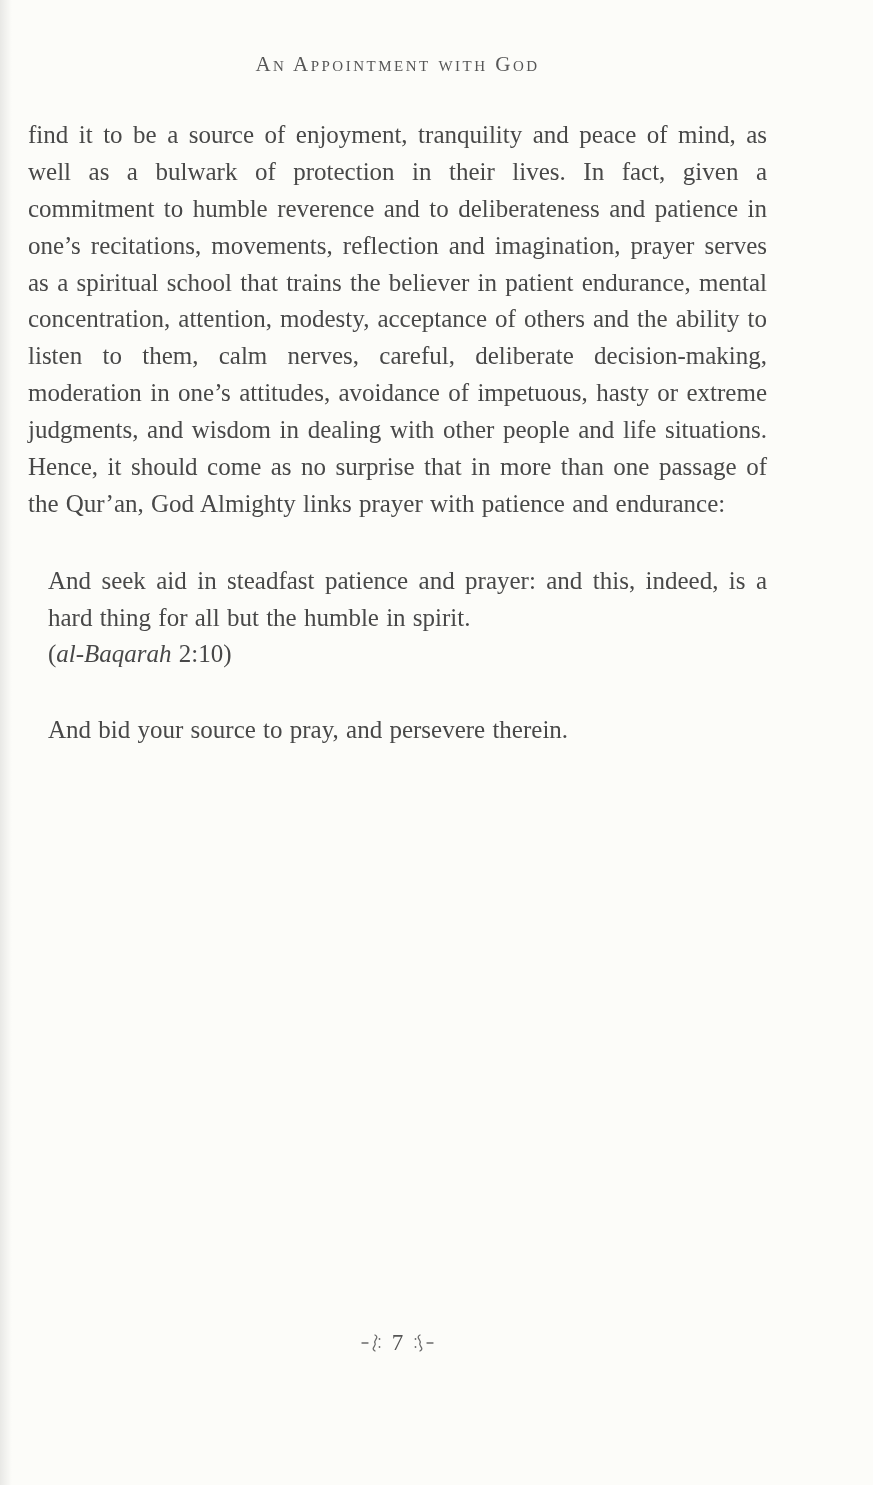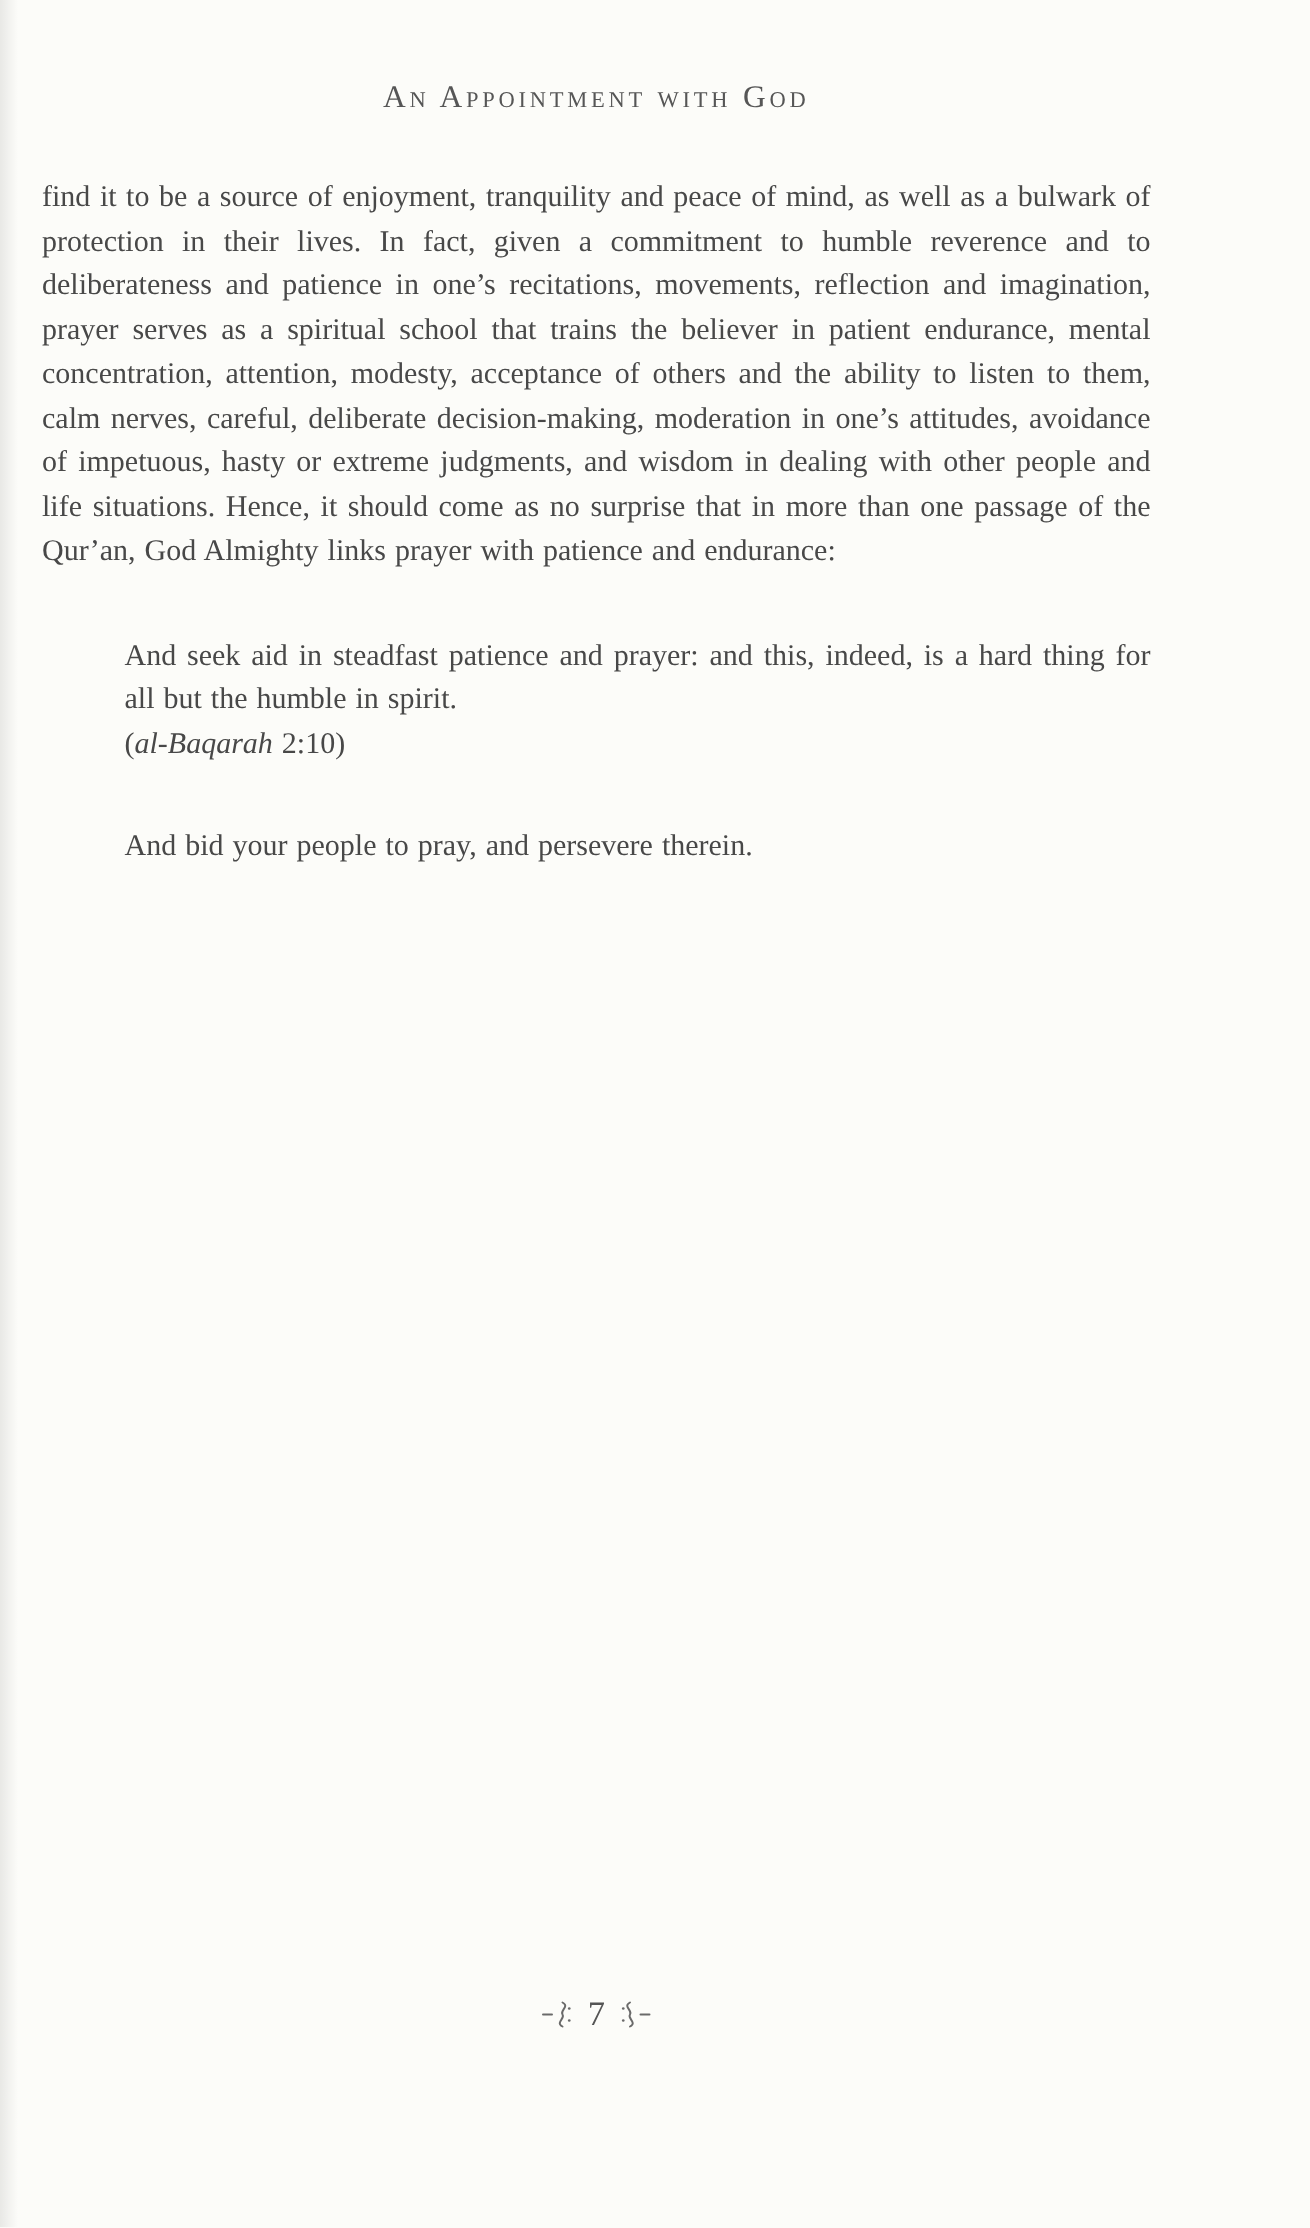--- a/index.html
+++ b/index.html
@@ -34,33 +34,33 @@
   .running-header {
     text-align: center;
     font-variant: small-caps;
     letter-spacing: 2.5px;
     font-size: 21px;
     color: #565656;
     margin-bottom: 40px;
   }
 
   .body-text {
-    font-size: 20px;
+    font-size: 25px;
     line-height: 1.475;
     text-align: justify;
     color: #484848;
     word-spacing: 1px;
   }
 
   .body-text p.lead {
     margin-bottom: 40px;
   }
 
   .quote {
-    margin-left: 55px;
+    margin-left: 20px;
     margin-bottom: 39px;
     text-align: justify;
   }
 
   .quote .cite {
     text-align: left;
   }
 
   .quote .cite i {
     font-style: italic;
@@ -103,21 +103,21 @@
   <div class="body-text">
 
     <p class="lead">find it to be a source of enjoyment, tranquility and peace of mind, as well as a bulwark of protection in their lives. In fact, given a commitment to humble reverence and to deliberateness and patience in one’s recitations, movements, reflection and imagination, prayer serves as a spiritual school that trains the believer in patient endurance, mental concentration, attention, modesty, acceptance of others and the ability to listen to them, calm nerves, careful, deliberate decision-making, moderation in one’s attitudes, avoidance of impetuous, hasty or extreme judgments, and wisdom in dealing with other people and life situations. Hence, it should come as no surprise that in more than one passage of the Qur’an, God Almighty links prayer with patience and endurance:</p>
 
     <div class="quote">
       <div class="quote-text">And seek aid in steadfast patience and prayer: and this, indeed, is a hard thing for all but the humble in spirit.</div>
       <div class="cite"><span>(</span><i>al-Baqarah</i><span> 2:10)</span></div>
     </div>
 
     <div class="quote">
-      <div class="quote-text">And bid your people to pray, and persevere therein.</div>
+      <div class="quote-text">And bid your source to pray, and persevere therein.</div>
     </div>
 
   </div>
 
   <div class="page-footer">
     <span class="orn">
       <svg width="22" height="18" viewBox="0 0 22 18" aria-hidden="true">
         <path d="M1 9 L7 9" stroke="#6a6a6a" stroke-width="1.3" fill="none" stroke-linecap="round"></path>
         <path d="M14 1 C 19 3.5, 12 6.5, 14 9 C 16 11.5, 9 14.5, 14 17" stroke="#6a6a6a" stroke-width="1.3" fill="none" stroke-linecap="round"></path>
         <circle cx="18.5" cy="5" r="0.9" fill="#6a6a6a"></circle>

